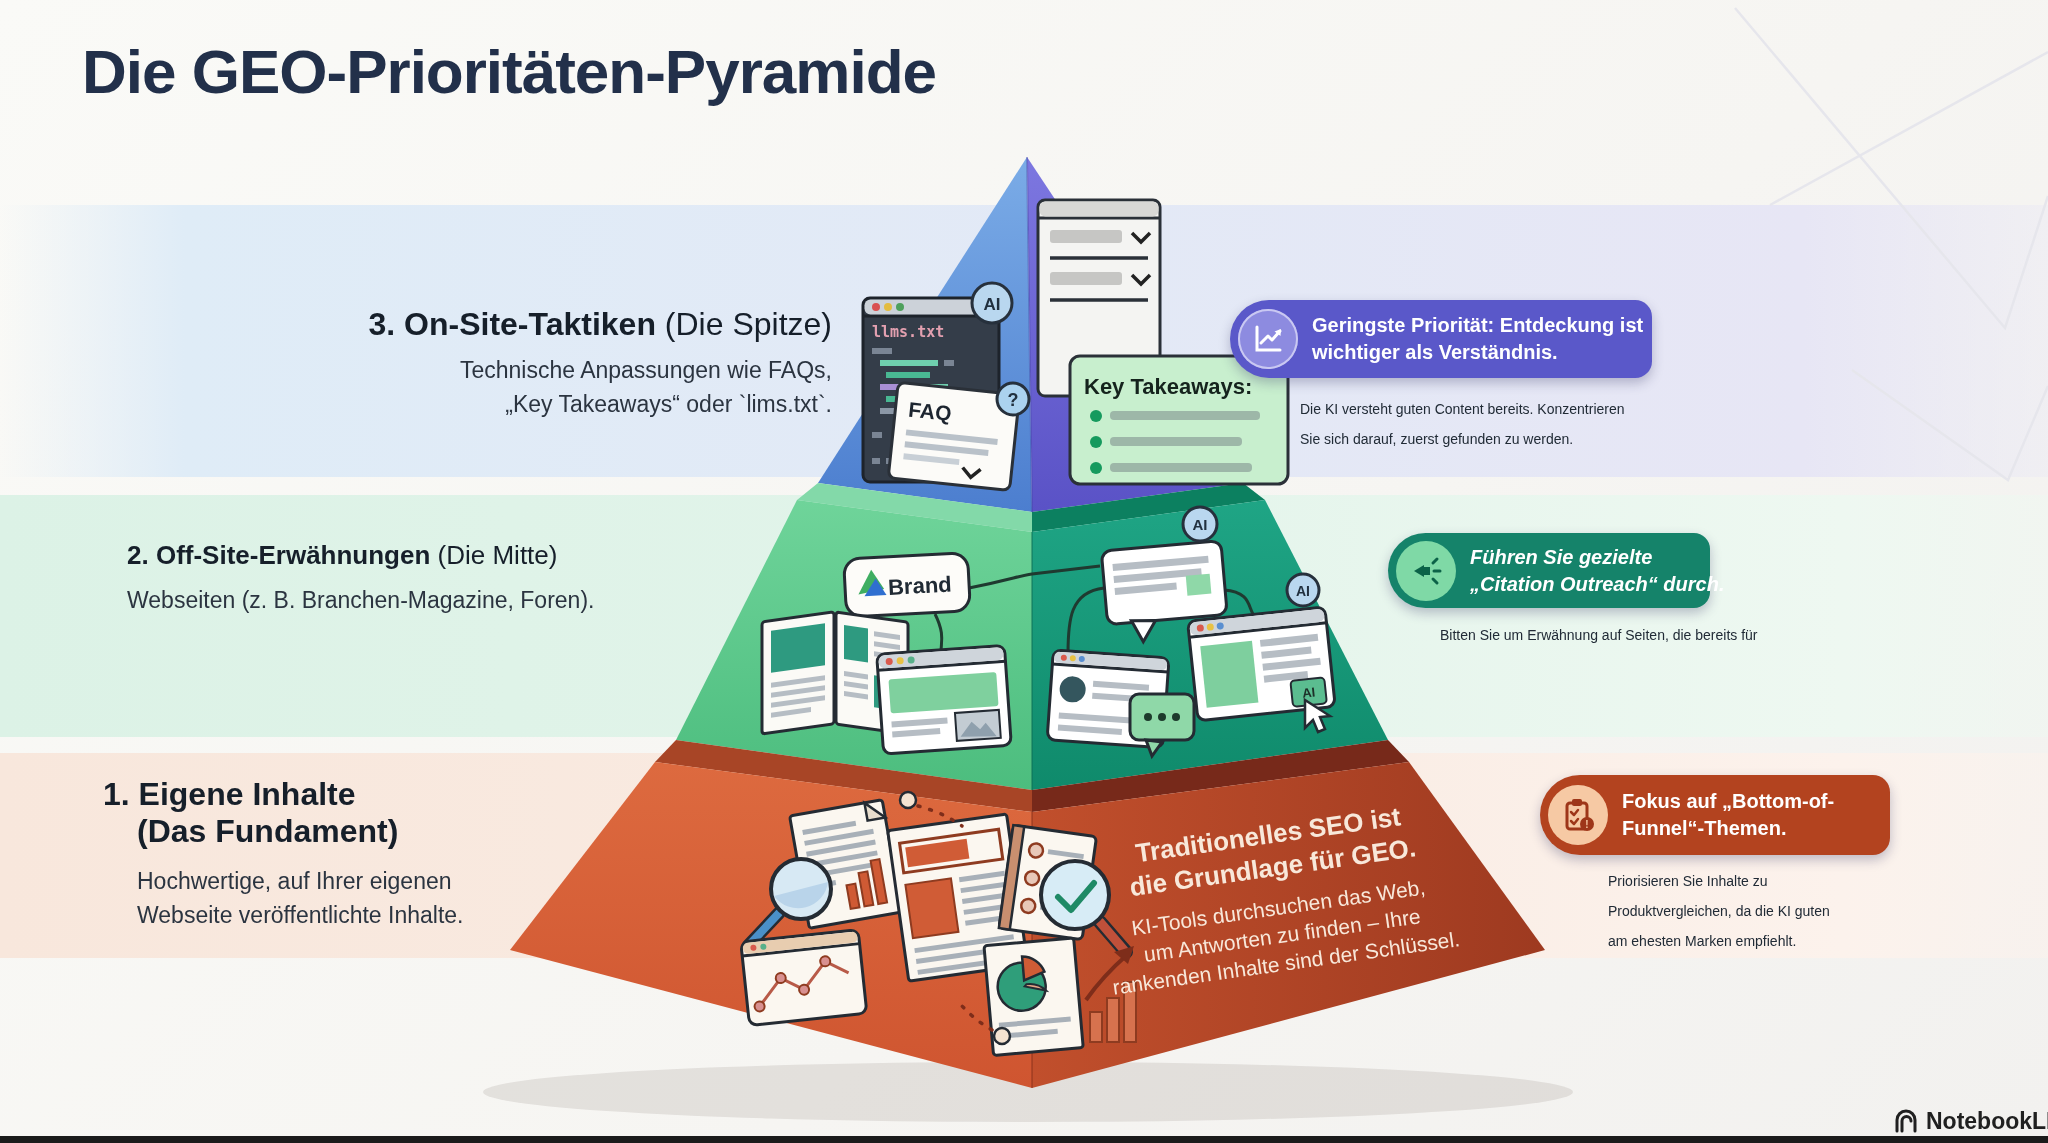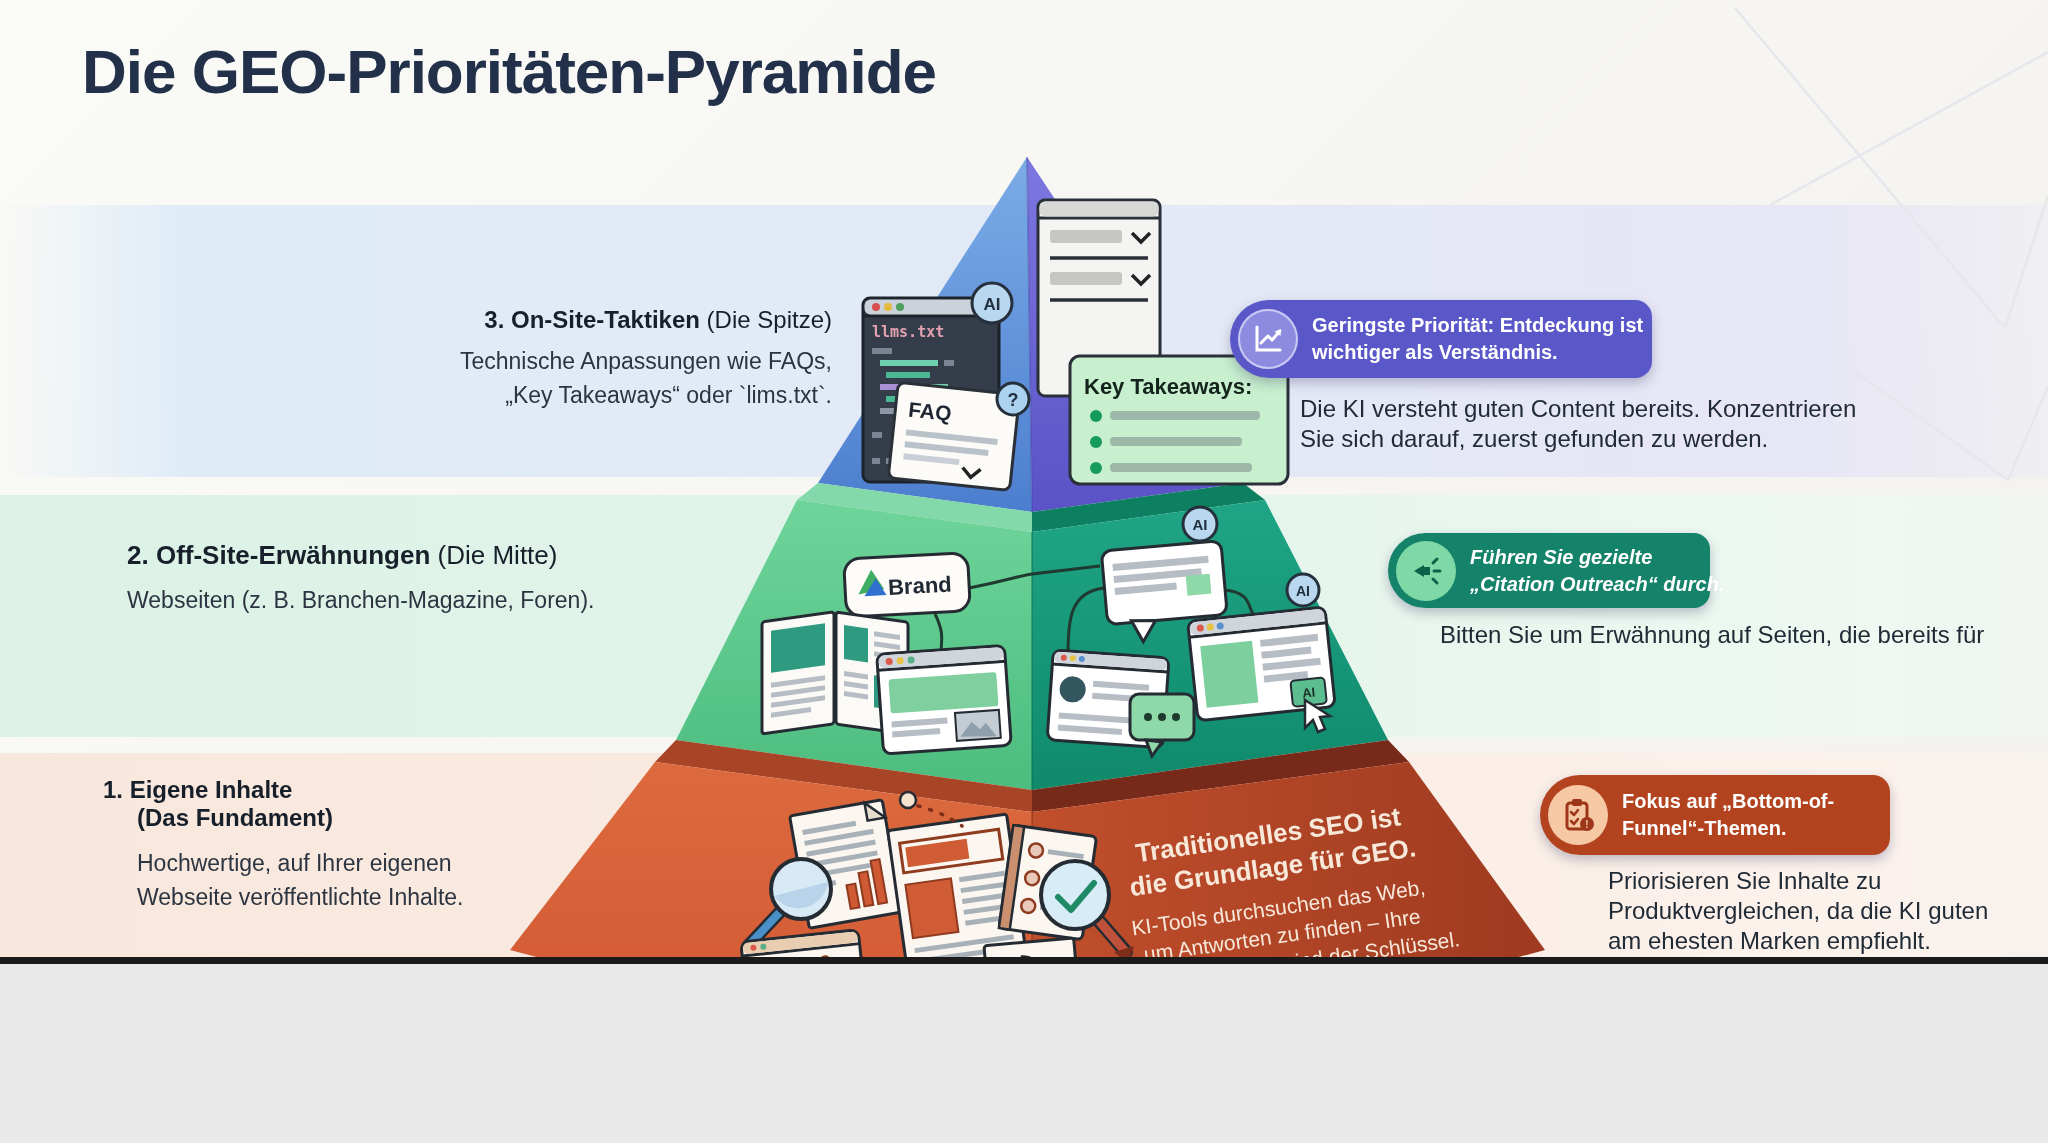--- a/index.html
+++ b/index.html
@@ -1,54 +1,54 @@
 <!DOCTYPE html>
 <html><head>
 <meta charset="utf-8">
 <style>
   html,body { margin:0; padding:0; background:#e9e9e9; }
   * { box-sizing:border-box; }
   .canvas {
-    position:relative; width:2048px; height:964px; overflow:hidden;
+    position:relative; width:2048px; height:1143px; overflow:hidden;
     background:linear-gradient(135deg,#fafaf7 0%,#f6f5f2 60%,#f2f1ef 100%);
     font-family:"Liberation Sans", sans-serif; color:#1d2733;
   }
   .band { position:absolute; left:0; width:2048px; }
   .band1 { top:205px; height:272px;
     background:linear-gradient(90deg, rgba(223,236,247,0) 0%, #dfecf7 9%, #e3e9f6 55%, #e7e6f5 88%, rgba(231,230,245,.35) 100%); }
   .band2 { top:495px; height:242px;
     background:linear-gradient(90deg, #dcf2e6 0%, #e2f4ea 50%, #eef8f1 90%, rgba(238,248,241,.5) 100%); }
   .band3 { top:753px; height:205px;
     background:linear-gradient(90deg, #f8e7dc 0%, #f9ebe2 55%, #fcf2ec 90%, rgba(252,242,236,.5) 100%); }
   .deco { position:absolute; top:0; right:0; }
   .page-title { position:absolute; left:82px; top:36px; margin:0;
     font-size:62px; font-weight:700; letter-spacing:-1px; color:#22304a; }
   .pyr { position:absolute; left:0; top:0; }
 
   .tlabel { position:absolute; }
-  .tlabel .head { font-size:24px; font-weight:700; color:#161f2a; white-space:nowrap; }
+  .tlabel .head { font-size:32px; font-weight:700; color:#161f2a; white-space:nowrap; }
   .tlabel .head .light { font-weight:400; }
   .tlabel .sub { font-size:23px; line-height:34px; color:#2b3440; white-space:nowrap; }
   .t3 { left:300px; top:306px; width:532px; text-align:right; }
   .t3 .sub { margin-top:10px; }
   .t2 { left:127px; top:540px; }
   .t2 .head { font-size:26px; }
   .t2 .sub { margin-top:12px; }
   .t1 { left:103px; top:776px; }
   .t1 .head2 { padding-left:34px; }
   .t1 .sub { margin-top:14px; padding-left:34px; }
   .lb { display:block; }
 
   .callout { position:absolute; }
   .pill { position:absolute; display:flex; align-items:center;
     border-radius:42px 18px 18px 42px; box-shadow:0 5px 12px rgba(40,40,90,.28); }
   .cicon { width:60px; height:60px; border-radius:50%; margin:0 14px 0 8px; flex:none;
     display:flex; align-items:center; justify-content:center; }
   .ctitle { font-size:20px; font-weight:700; color:#ffffff; line-height:27px; white-space:nowrap; }
-  .cbody { position:absolute; font-size:24px; line-height:30px; color:#212b36; white-space:nowrap; }
+  .cbody { position:absolute; font-size:14px; line-height:30px; color:#212b36; white-space:nowrap; }
 
   .pill-purple { left:1230px; top:300px; width:422px; height:78px; background:#5a58c9; }
   .cicon-purple { background:#8d8be0; box-shadow:inset 0 0 0 2px #c9c8f2; }
   .body-purple { left:1300px; top:394px; }
 
   .pill-green { left:1388px; top:533px; width:322px; height:75px; background:#15836a;font-style:italic; }
   .cicon-green { background:#7fd9a6; }
   .body-green { left:1440px; top:620px; }
 
   .pill-orange { left:1540px; top:775px; width:350px; height:80px; background:#b3431f; }

